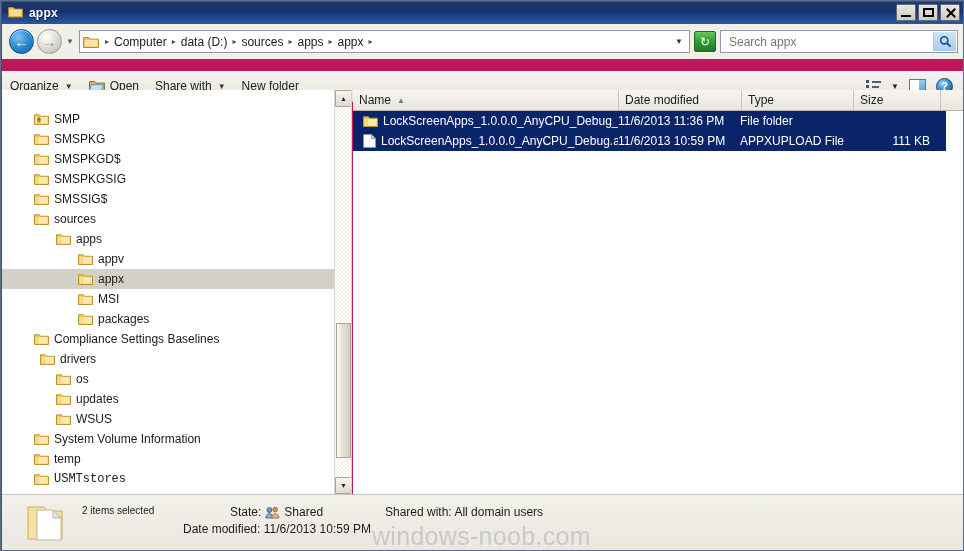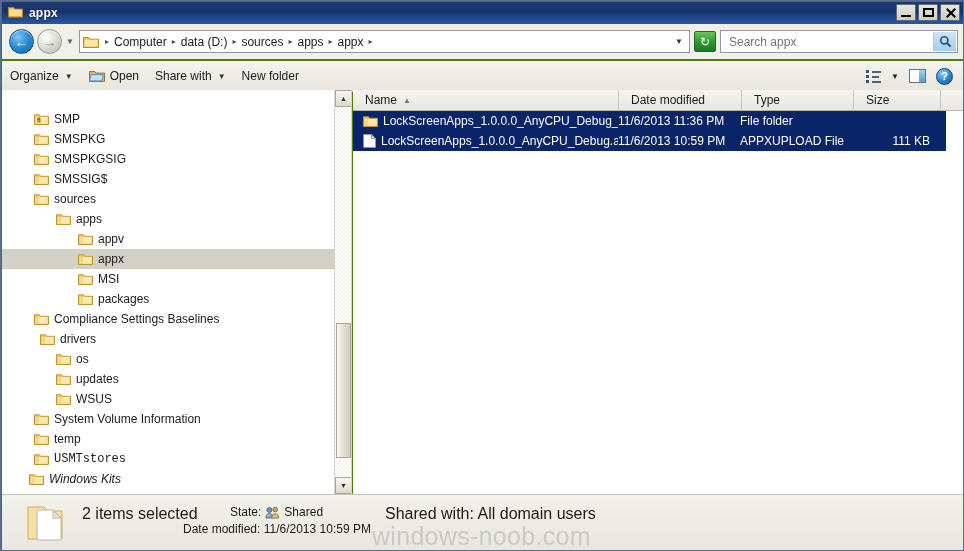--- a/index.html
+++ b/index.html
@@ -10,21 +10,21 @@
   }
   body {
     font-family: "Liberation Sans", sans-serif;
     -webkit-font-smoothing: antialiased;
   }
   .window {
     position: relative;
     width: 964px;
     height: 551px;
     box-sizing: border-box;
-    background: #4d7c0f;
+    background: #be185d;
     border: 1px solid #5a6d8c;
     overflow: hidden;
   }
 
   
   .titlebar {
     position: absolute;
     left: 1px; top: 1px;
     width: 962px; height: 22px;
     background: linear-gradient(180deg, #1f3a70 0%, #16306a 45%, #1b3d7e 55%, #2b56a0 100%);
@@ -190,21 +190,21 @@
     width: 23px; height: 19px;
     background: linear-gradient(180deg,#cfe4f7 0%,#a9cdee 100%);
     border-left: 1px solid #b7c6d6;
     box-sizing: border-box;
     display: flex; align-items: center; justify-content: center;
   }
 
   
   .toolbar {
     position: absolute;
-    left: 1px; top: 60px;
+    left: 1px; top: 70px;
     width: 962px; height: 31px;
     background: linear-gradient(180deg,#f4f3ee 0%,#e7e5dc 100%);
     border-bottom: 1px solid #c3c0b4;
     display: flex;
     align-items: center;
     box-sizing: border-box;
   }
   .tbitem {
     display: flex;
     align-items: center;
@@ -350,21 +350,21 @@
     display: flex;
   }
   .col {
     height: 100%;
     box-sizing: border-box;
     border-right: 1px solid #c9c6ba;
     display: flex;
     align-items: center;
     font-size: 12px;
     color: #1b1b1b;
-    padding-left: 12px;
+    padding-left: 6px;
     position: relative;
     white-space: nowrap;
   }
   .sortarrow {
     font-size: 8px;
     color: #6b7c91;
     margin-left: 6px;
   }
   .rows {
     position: absolute;
@@ -406,36 +406,36 @@
     border-top: 1px solid #c8c5b9;
     box-sizing: border-box;
   }
   .status-icon {
     position: absolute;
     left: 22px; top: 8px;
   }
   .status-main {
     position: absolute;
     left: 80px; top: 10px;
-    font-size: 16px;
+    font-size: 10px;
     color: #1b1b1b;
   }
   .status-state {
     position: absolute;
     left: 228px; top: 10px;
     font-size: 12px;
     color: #1b1b1b;
     display: flex;
     align-items: center;
   }
   .status-state .users-ico { margin: 0 4px; display: flex; }
   .status-sharedwith {
     position: absolute;
     left: 383px; top: 10px;
-    font-size: 16px;
+    font-size: 12px;
     color: #1b1b1b;
   }
   .status-date {
     position: absolute;
     left: 181px; top: 27px;
     font-size: 12px;
     color: #1b1b1b;
   }
   .watermark {
     position: absolute;
@@ -587,20 +587,30 @@
           </div>
           <div class="tree-item" style="padding-left: 32px;">
             <span class="t-icon">
               <svg width="15" height="13" viewBox="0 0 15 13">
                 <path d="M0.5 1.8h4.9l1.2 1.5h7.9v8.2H0.5z" fill="#f3c95c" stroke="#bf9430" stroke-width="1"></path>
                 <path d="M1.7 3.9h11.9v6.8H1.7z" fill="#fbe8ad"></path>
                 <path d="M2.6 2.4h2.2v8.3H2.6z" fill="#e9c15c" opacity=".55"></path>
               </svg>
             </span>
             <span>SMSPKG</span>
+          </div>
+          <div class="tree-item" style="padding-left: 32px;">
+            <span class="t-icon">
+              <svg width="15" height="13" viewBox="0 0 15 13">
+                <path d="M0.5 1.8h4.9l1.2 1.5h7.9v8.2H0.5z" fill="#f3c95c" stroke="#bf9430" stroke-width="1"></path>
+                <path d="M1.7 3.9h11.9v6.8H1.7z" fill="#fbe8ad"></path>
+                <path d="M2.6 2.4h2.2v8.3H2.6z" fill="#e9c15c" opacity=".55"></path>
+              </svg>
+            </span>
+            <span>SMSPKGD$</span>
           </div>
           <div class="tree-item" style="padding-left: 32px;">
             <span class="t-icon">
               <svg width="15" height="13" viewBox="0 0 15 13">
                 <path d="M0.5 1.8h4.9l1.2 1.5h7.9v8.2H0.5z" fill="#f3c95c" stroke="#bf9430" stroke-width="1"></path>
                 <path d="M1.7 3.9h11.9v6.8H1.7z" fill="#fbe8ad"></path>
                 <path d="M2.6 2.4h2.2v8.3H2.6z" fill="#e9c15c" opacity=".55"></path>
               </svg>
             </span>
             <span>SMSPKGSIG</span>

